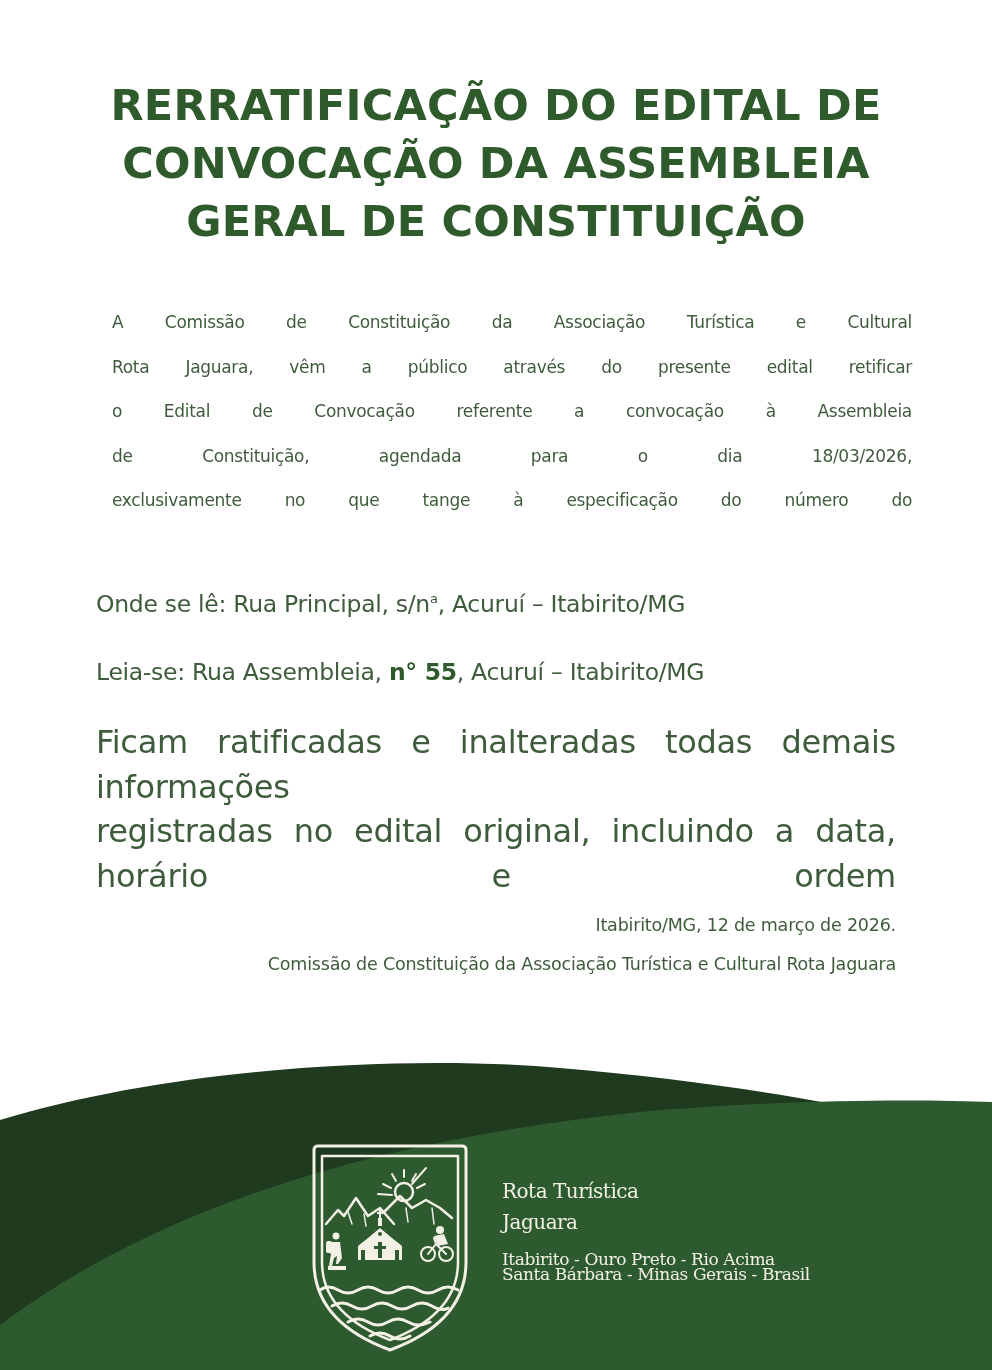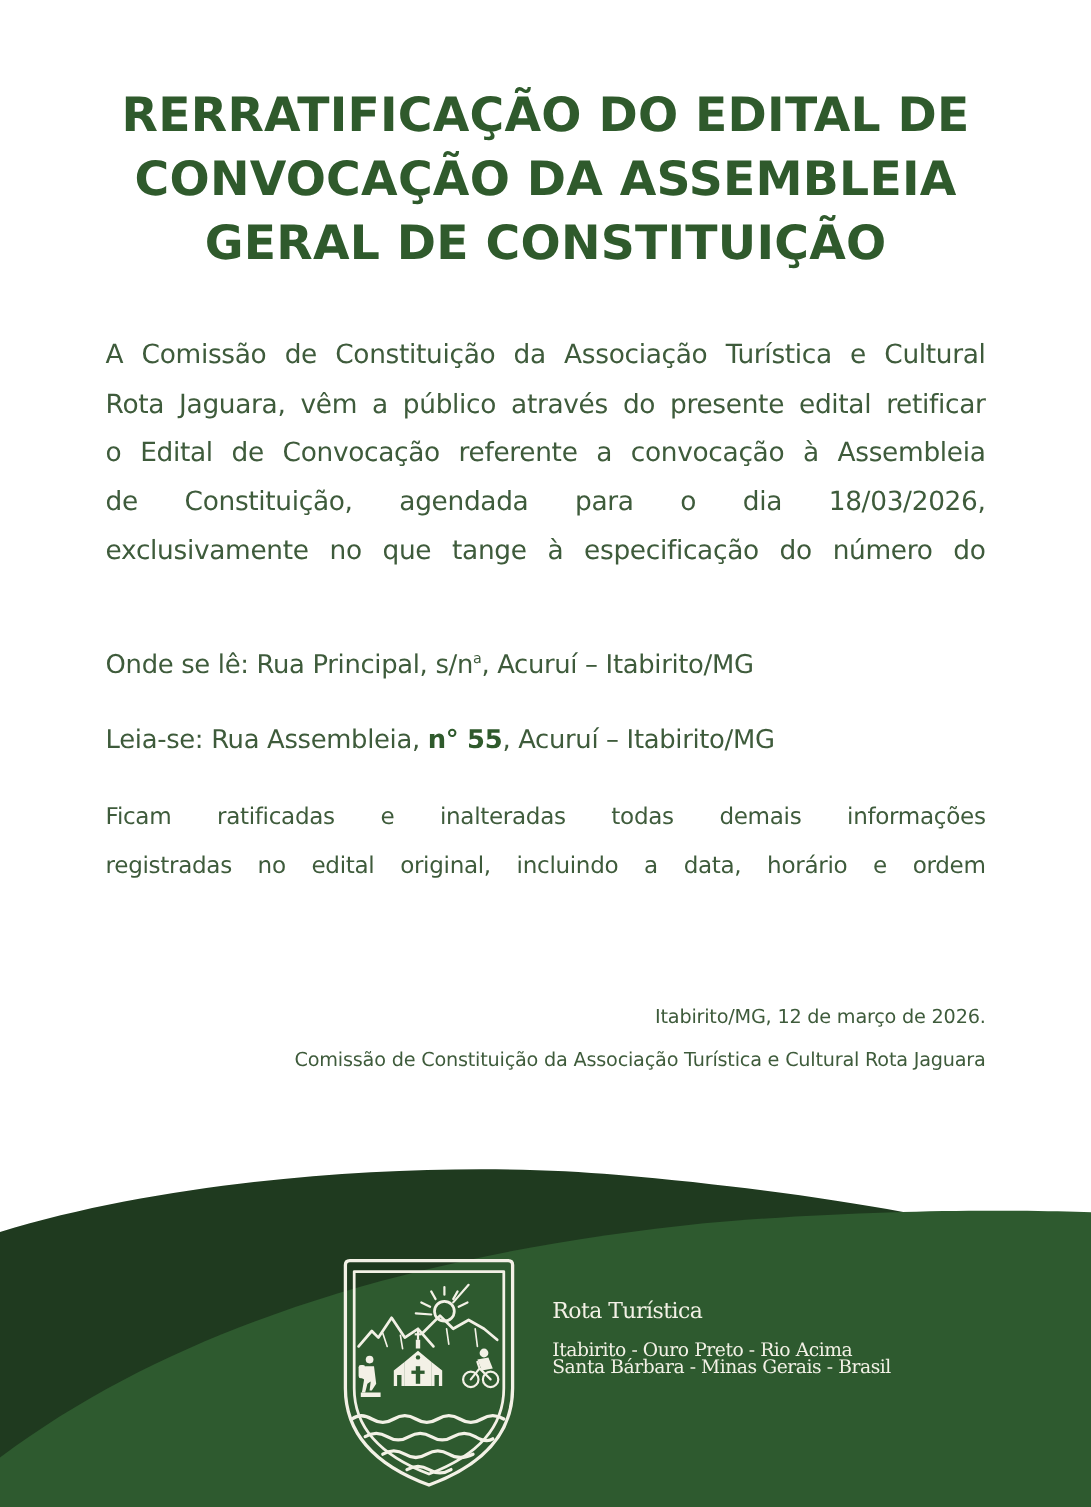--- a/index.html
+++ b/index.html
@@ -8,34 +8,34 @@
 
     .title {
       position: absolute; left: 40px; top: 76px; width: 912px;
       text-align: center; color: #2f5a2c;
       font-family: "DejaVu Sans", sans-serif; font-weight: 900;
       font-size: 43px; line-height: 58px; letter-spacing: 0.2px;
     }
     .title span { display: block; font-weight: bold; }
 
     .body {
-      position: absolute; left: 96px; top: 300px; width: 800px;
-      font-size: 24px; line-height: 44.5px; color: #3e5b3b;
+      position: absolute; left: 112px; top: 300px; width: 800px;
+      font-size: 17px; line-height: 44.5px; color: #3e5b3b;
       font-family: "DejaVu Sans", sans-serif; font-weight: normal;
     }
     .para-main { text-align: justify; text-align-last: left; letter-spacing: -0.3px; }
     .para-main .jline { display: block; text-align: justify; text-align-last: justify; }
     .para-main .lline { display: block; text-align: left; }
 
     .addr { position: absolute; left: 96px; font-size: 23.5px; color: #3e5b3b; letter-spacing: -0.3px; }
     .addr-old { top: 590px; }
     .addr-new { top: 658px; }
     .addr b { color: #2f5a2c; font-weight: bold; margin-top: 32px; }
 
-    .para-final { position: absolute; left: 96px; top: 720px; width: 800px; font-size: 21px; line-height: 44.5px; color: #3e5b3b; letter-spacing: -0.3px; }
+    .para-final { position: absolute; left: 96px; top: 720px; width: 800px; font-size: 32px; line-height: 44.5px; color: #3e5b3b; letter-spacing: -0.3px; }
     .para-final .jline { display: block; text-align: justify; text-align-last: justify; }
     .para-final .lline { display: block; text-align: left; }
 
     .sign { position: absolute; right: 96px; text-align: right; font-size: 17.5px; color: #3e5b3b; letter-spacing: -0.2px; margin-top: 29px; }
     .sign-date { top: 886px; }
     .sign-org { top: 925px; text-align: right; }
 
     .footer { position: absolute; left: 0; top: 1020px; width: 992px; height: 350px; }
     .footer svg.bg { position: absolute; left: 0; top: 0; }
 
@@ -124,15 +124,16 @@
     <rect x="70" y="100" width="4" height="16"></rect>
     <rect x="66" y="104" width="12" height="3"></rect>
     <rect x="53" y="108" width="4" height="10"></rect>
     <rect x="87" y="108" width="4" height="10"></rect>
     <circle cx="72" cy="92" r="2"></circle>
   </g>
 </svg>
 
 <div class="brand">
   <div class="brand-name">Rota Turística</div>
+  <div class="brand-name">Jaguara</div>
   <div class="brand-sub">Itabirito - Ouro Preto - Rio Acima</div>
   <div class="brand-sub" style="margin-top:0">Santa Bárbara - Minas Gerais - Brasil</div>
 </div>
 
 </body></html>

